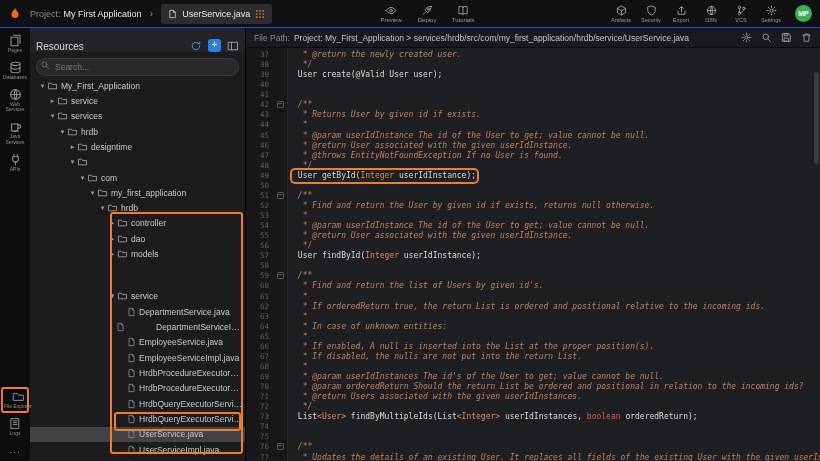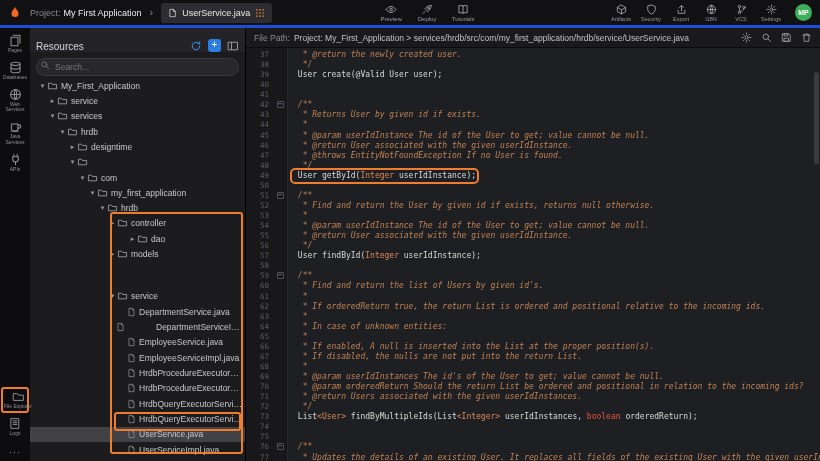--- a/index.html
+++ b/index.html
@@ -1,21 +1,21 @@
 <!DOCTYPE html>
 <html><head>
 <meta charset="utf-8">
 <style>
   *{box-sizing:border-box;margin:0;padding:0}
   html,body{width:820px;height:461px;overflow:hidden}
   body{font-family:"Liberation Sans",sans-serif;background:#1a1a1d;color:#ddd}
   .app{position:relative;width:820px;height:461px;background:#1a1a1d;overflow:hidden}
 
   
-  .topbar{position:absolute;left:0;top:0;right:0;height:28px;background:#111114;display:flex;align-items:center;padding:0 8px;border-bottom:3px solid #1d4ed8;z-index:10}
+  .topbar{position:absolute;left:0;top:0;right:0;height:28px;background:#111114;display:flex;align-items:center;padding:0 8px;border-bottom:1px solid #1d4ed8;z-index:10}
   .logo{display:flex;align-items:center;margin-right:8px}
   .proj{white-space:nowrap;font-size:9px}
   .plabel{color:#8a8a8e}
   .pname{color:#ececec;margin-left:3px}
   .chev-r{color:#8a8a8e;font-size:11px;margin:0 8px 2px 8px}
   .tab{height:20px;background:#2d2d31;border-radius:3px;display:flex;align-items:center;gap:5px;padding:0 7px;white-space:nowrap}
   .tab-label{font-size:9px;color:#e8e8e8}
   .hspacer{flex:1.05}
   .hspacer2{flex:1.3}
   .hact{display:flex;flex-direction:column;align-items:center;width:36px;color:#a2a2a6;cursor:pointer}
@@ -351,21 +351,21 @@
         </div>
         <div class="tree-row" style="padding-left: 78px;">
           <span class="chev">▸</span>
           <span class="ticon">
             <svg viewBox="0 0 16 16" width="11" height="10">
               <path d="M1.5 3.5h4.8l1.5 2h6.7v7h-13z" fill="none" stroke="#a8a8ac" stroke-width="1.3"></path>
             </svg>
           </span>
           <span class="tlabel">controller</span>
         </div>
-        <div class="tree-row" style="padding-left: 98px;">
+        <div class="tree-row" style="padding-left: 78px;">
           <span class="chev">▸</span>
           <span class="ticon">
             <svg viewBox="0 0 16 16" width="11" height="10">
               <path d="M1.5 3.5h4.8l1.5 2h6.7v7h-13z" fill="none" stroke="#a8a8ac" stroke-width="1.3"></path>
             </svg>
           </span>
           <span class="tlabel">dao</span>
         </div>
         <div class="tree-row" style="padding-left: 78px;">
           <span class="chev">▸</span>

